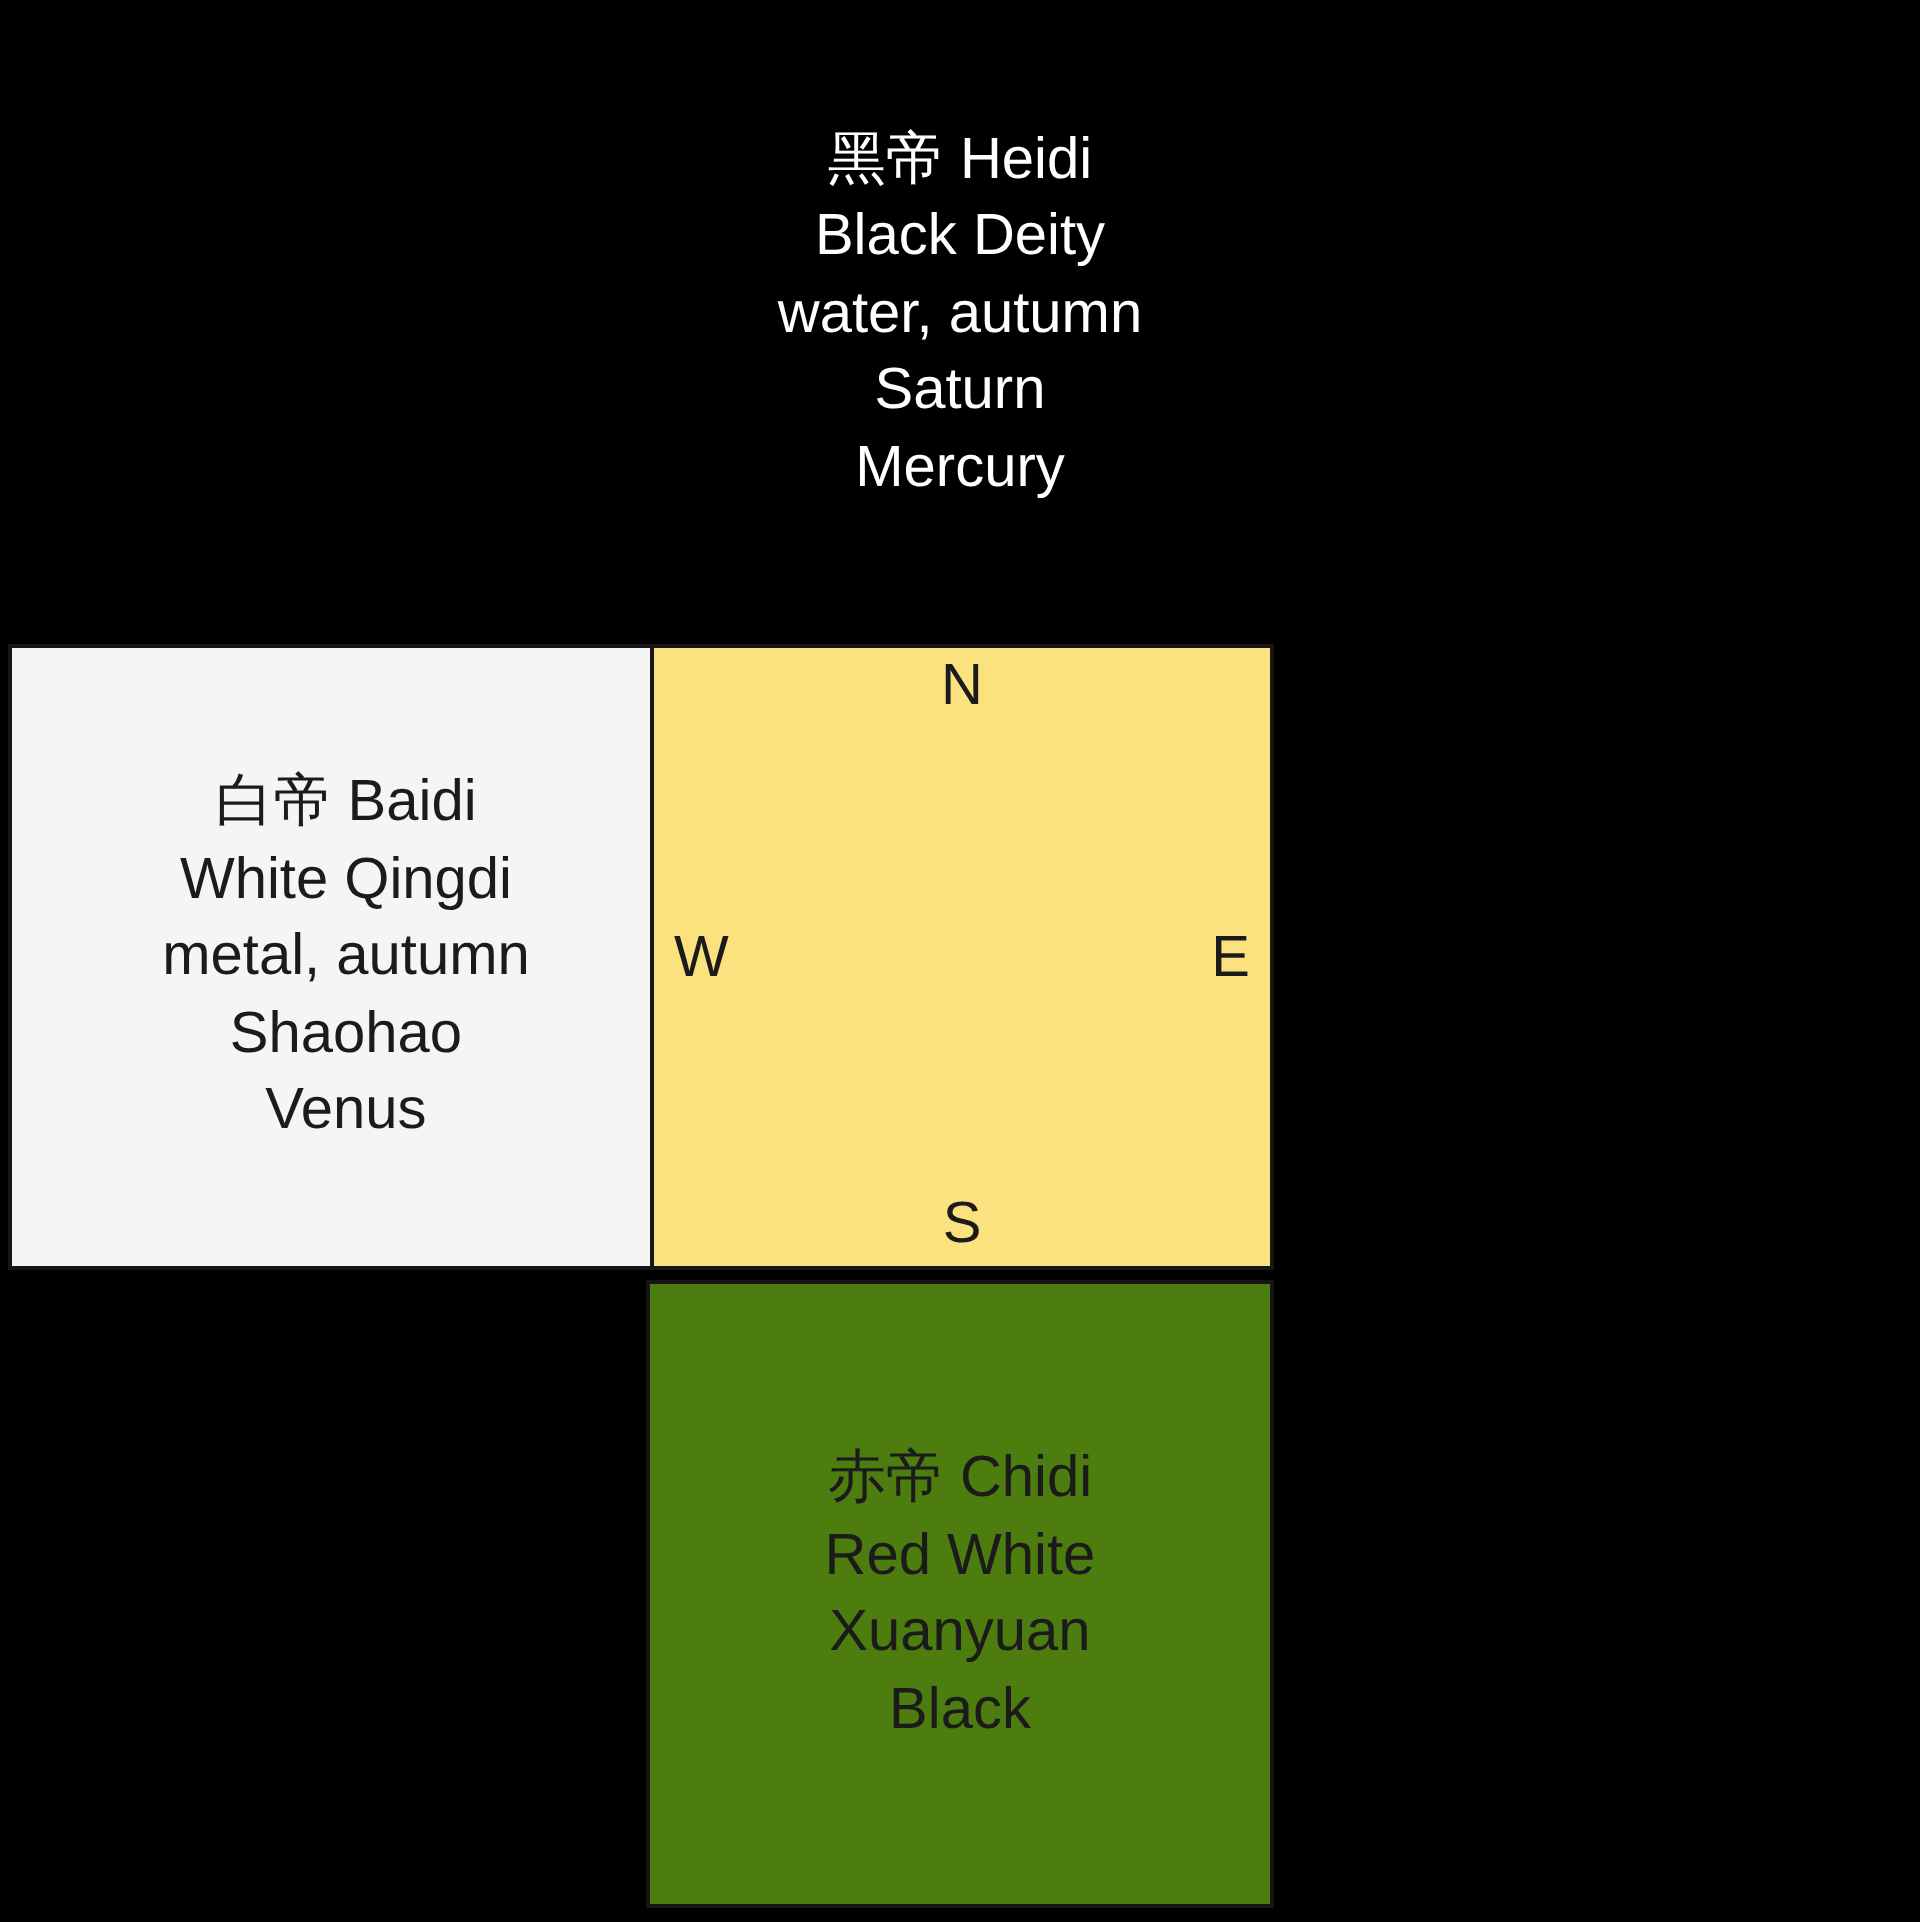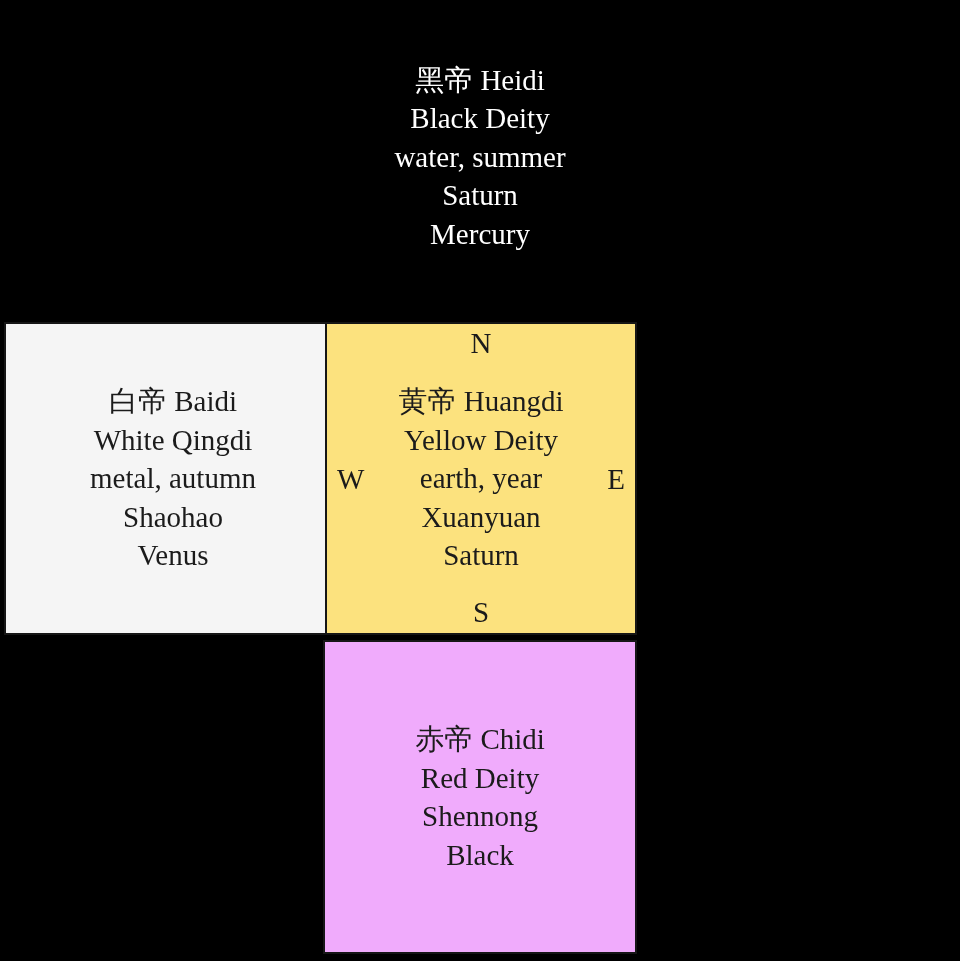--- a/index.html
+++ b/index.html
@@ -51,59 +51,52 @@
     color: #1b1b1b;
   }
   .compass-n { top: 4px;    left: 50%; transform: translateX(-50%); }
   .compass-s { bottom: 6px; left: 50%; transform: translateX(-50%); }
   .compass-w { left: 10px;  top: 50%;  transform: translateY(-50%); }
   .compass-e { right: 10px; top: 50%;  transform: translateY(-50%); }
 </style>
 </head>
 <body>
 
-<div class="canvas" style="background-color: rgb(0, 0, 0); font-family: Liberation Serif, serif;">
+<div class="canvas" style="background-color: rgb(0, 0, 0);">
 
   <section class="cell cell-north" style="background-color: rgb(0, 0, 0); color: rgb(255, 255, 255);">
     <div class="lines">
       <div>黑帝 Heidi</div>
       <div>Black Deity</div>
-      <div>water, summer</div>
+      <div>water, autumn</div>
       <div>Saturn</div>
       <div>Mercury</div>
     </div>
   </section>
 
   <section class="cell box cell-west" style="background-color: rgb(245, 245, 245); color: rgb(27, 27, 27);">
     <div class="lines">
       <div>白帝 Baidi</div>
       <div>White Qingdi</div>
       <div>metal, autumn</div>
       <div>Shaohao</div>
       <div>Venus</div>
     </div>
   </section>
 
   <section class="cell box cell-center" style="background-color: rgb(252, 226, 126); color: rgb(27, 27, 27);">
     <span class="compass compass-n">N</span>
     <span class="compass compass-s">S</span>
     <span class="compass compass-w">W</span>
     <span class="compass compass-e">E</span>
-    <div class="lines">
-      <div>黄帝 Huangdi</div>
-      <div>Yellow Deity</div>
-      <div>earth, year</div>
-      <div>Xuanyuan</div>
-      <div>Saturn</div>
-    </div>
   </section>
 
 
-  <section class="cell box cell-south" style="background-color: #f0abfc; color: rgb(27, 27, 27);">
+  <section class="cell box cell-south" style="background-color: #4d7c0f; color: rgb(27, 27, 27);">
     <div class="lines">
       <div>赤帝 Chidi</div>
-      <div>Red Deity</div>
-      <div>Shennong</div>
+      <div>Red White</div>
+      <div>Xuanyuan</div>
       <div>Black</div>
     </div>
   </section>
 
 </div>
 
 </body></html>

